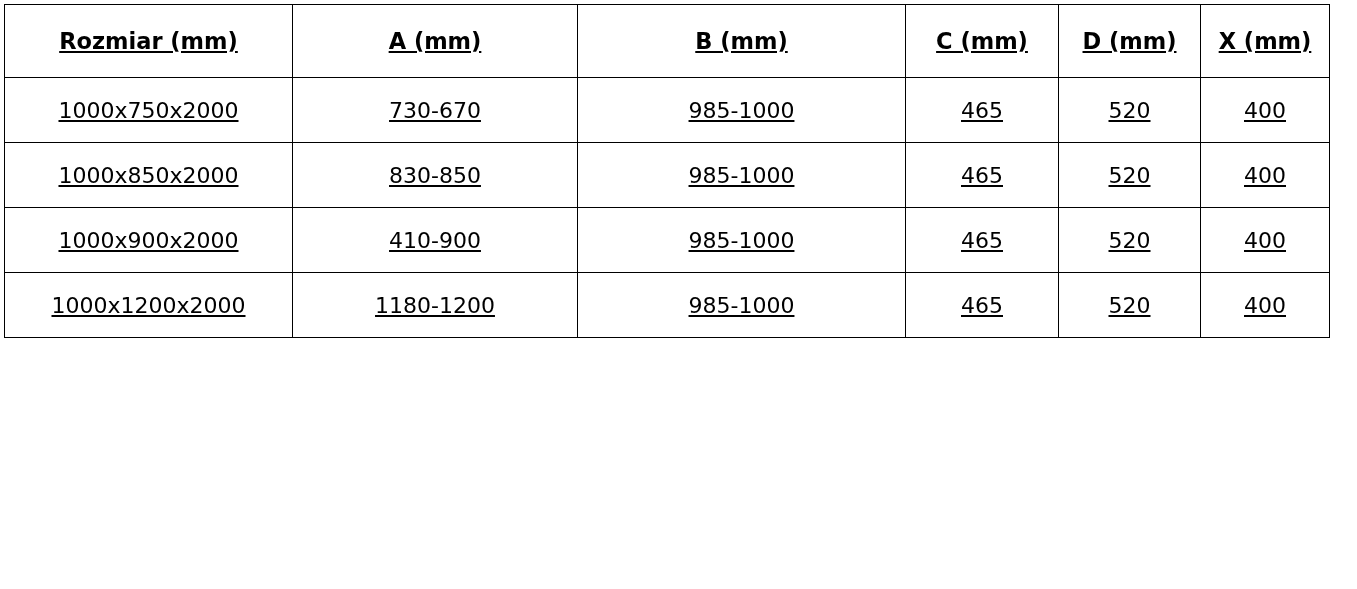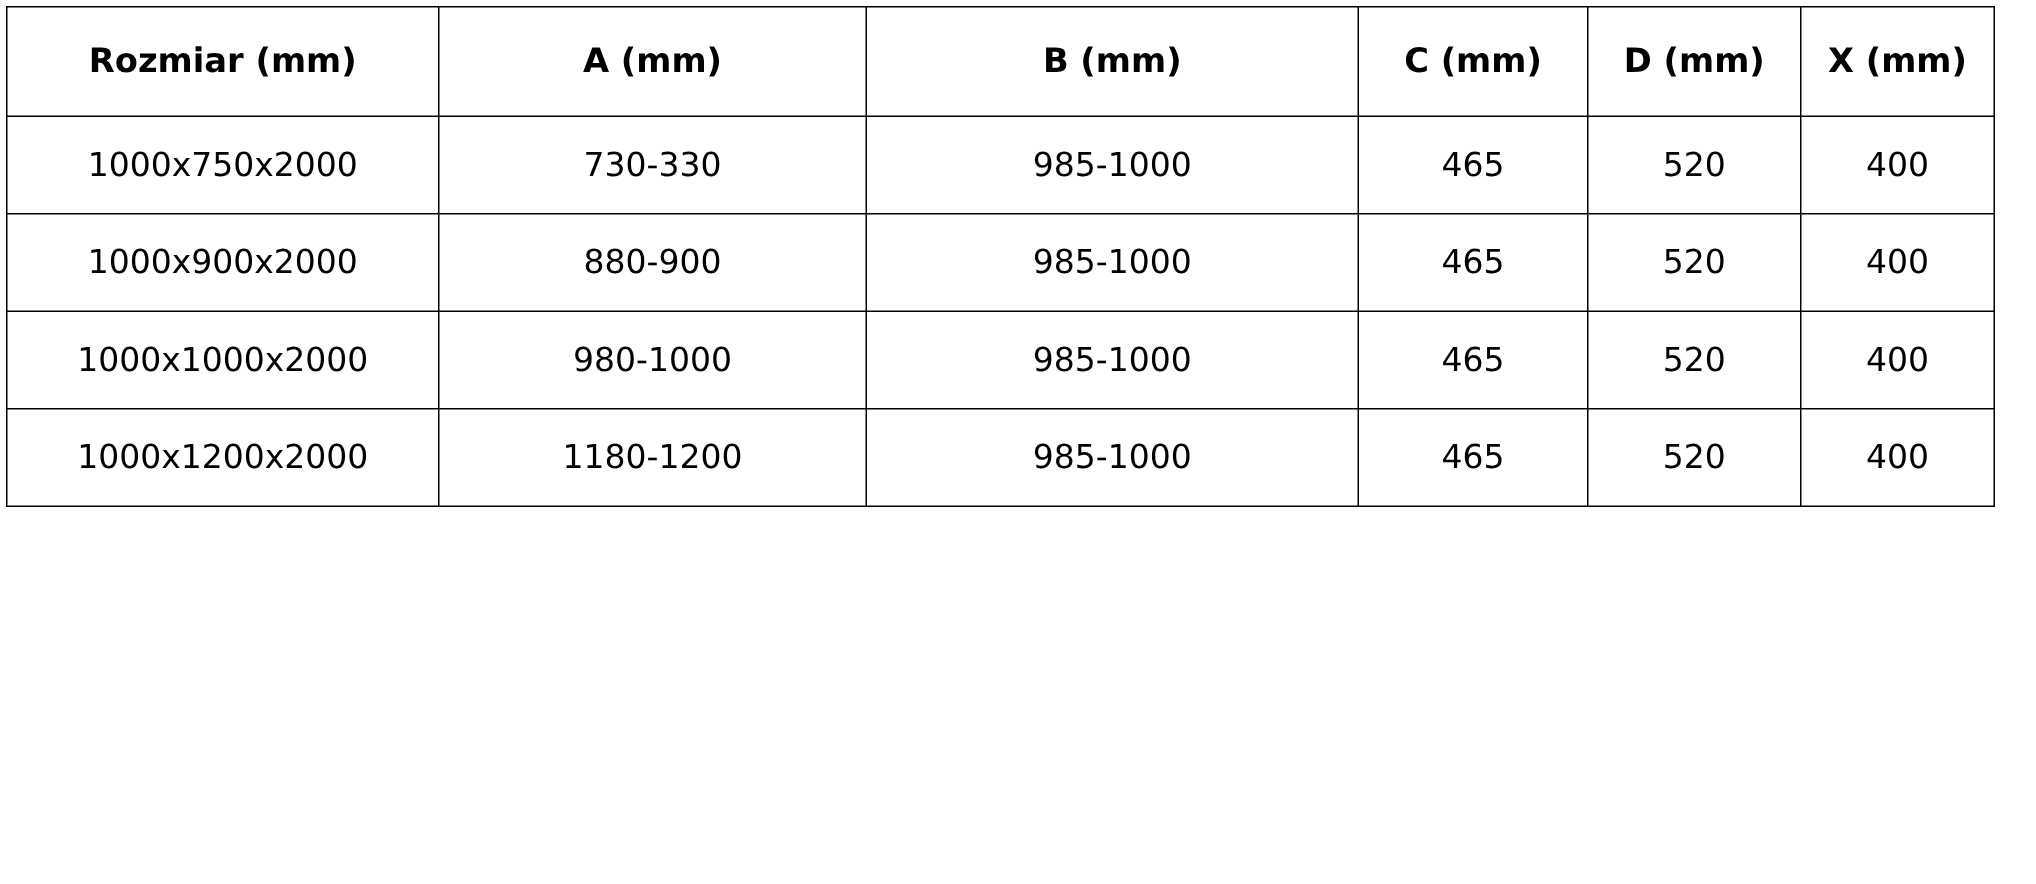--- a/index.html
+++ b/index.html
@@ -28,20 +28,21 @@
   table.size-table td,
   table.size-table th {
     border: 1px solid #000000;
     text-align: center;
     vertical-align: middle;
     font-size: 22px;
     height: 64px;
     padding: 0 4px;
     font-weight: normal;
     white-space: nowrap;
+    text-decoration: underline;
   }
   table.size-table thead th {
     font-weight: bold;
     height: 72px;
     font-size: 22.5px;
   }
   
   col.c0 { width: 288px; }
   col.c1 { width: 285px; }
   col.c2 { width: 328px; }
@@ -68,37 +69,37 @@
         <th>A (mm)</th>
         <th>B (mm)</th>
         <th>C (mm)</th>
         <th>D (mm)</th>
         <th>X (mm)</th>
       </tr>
     </thead>
     <tbody>
       <tr>
         <td>1000x750x2000</td>
-        <td>730-330</td>
+        <td>730-670</td>
+        <td>985-1000</td>
+        <td>465</td>
+        <td>520</td>
+        <td>400</td>
+      </tr>
+      <tr>
+        <td>1000x850x2000</td>
+        <td>830-850</td>
         <td>985-1000</td>
         <td>465</td>
         <td>520</td>
         <td>400</td>
       </tr>
       <tr>
         <td>1000x900x2000</td>
-        <td>880-900</td>
-        <td>985-1000</td>
-        <td>465</td>
-        <td>520</td>
-        <td>400</td>
-      </tr>
-      <tr>
-        <td>1000x1000x2000</td>
-        <td>980-1000</td>
+        <td>410-900</td>
         <td>985-1000</td>
         <td>465</td>
         <td>520</td>
         <td>400</td>
       </tr>
       <tr>
         <td>1000x1200x2000</td>
         <td>1180-1200</td>
         <td>985-1000</td>
         <td>465</td>

